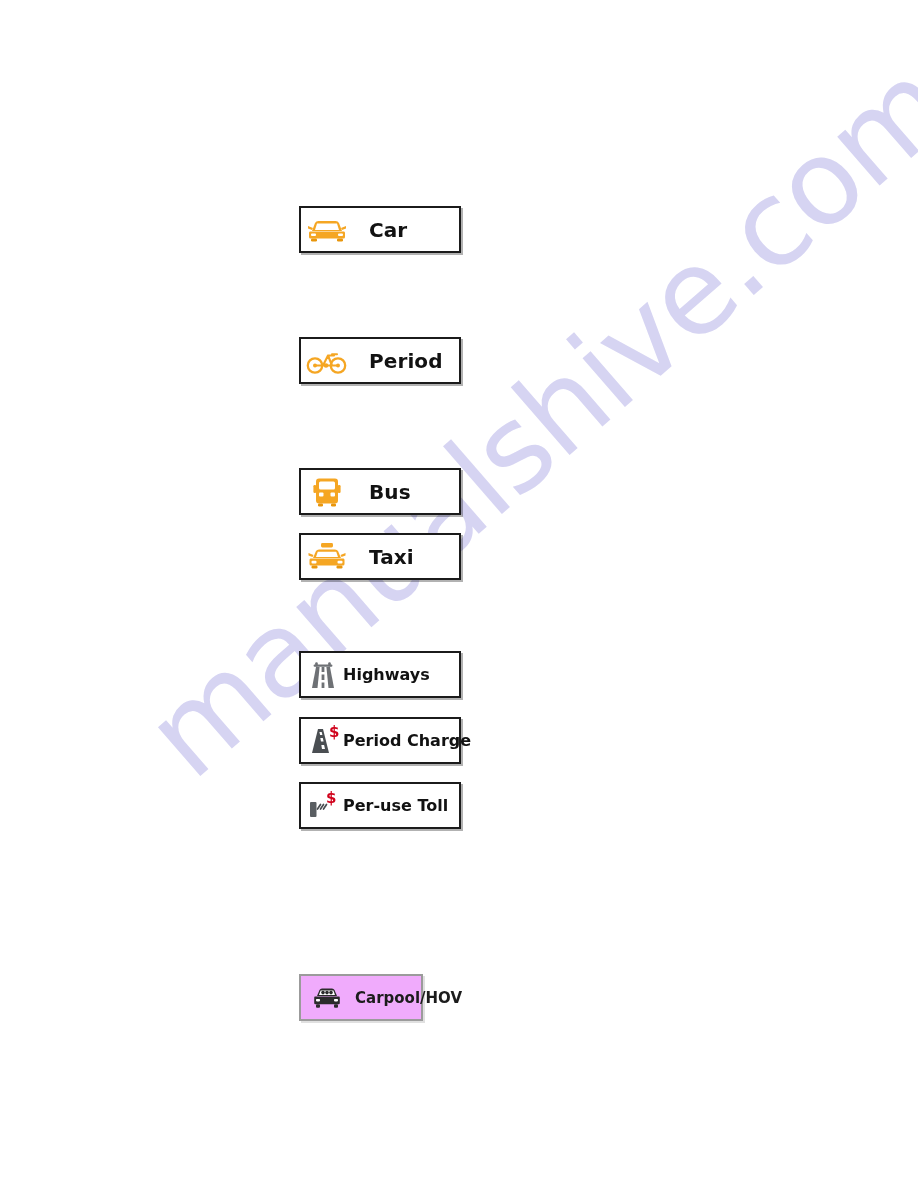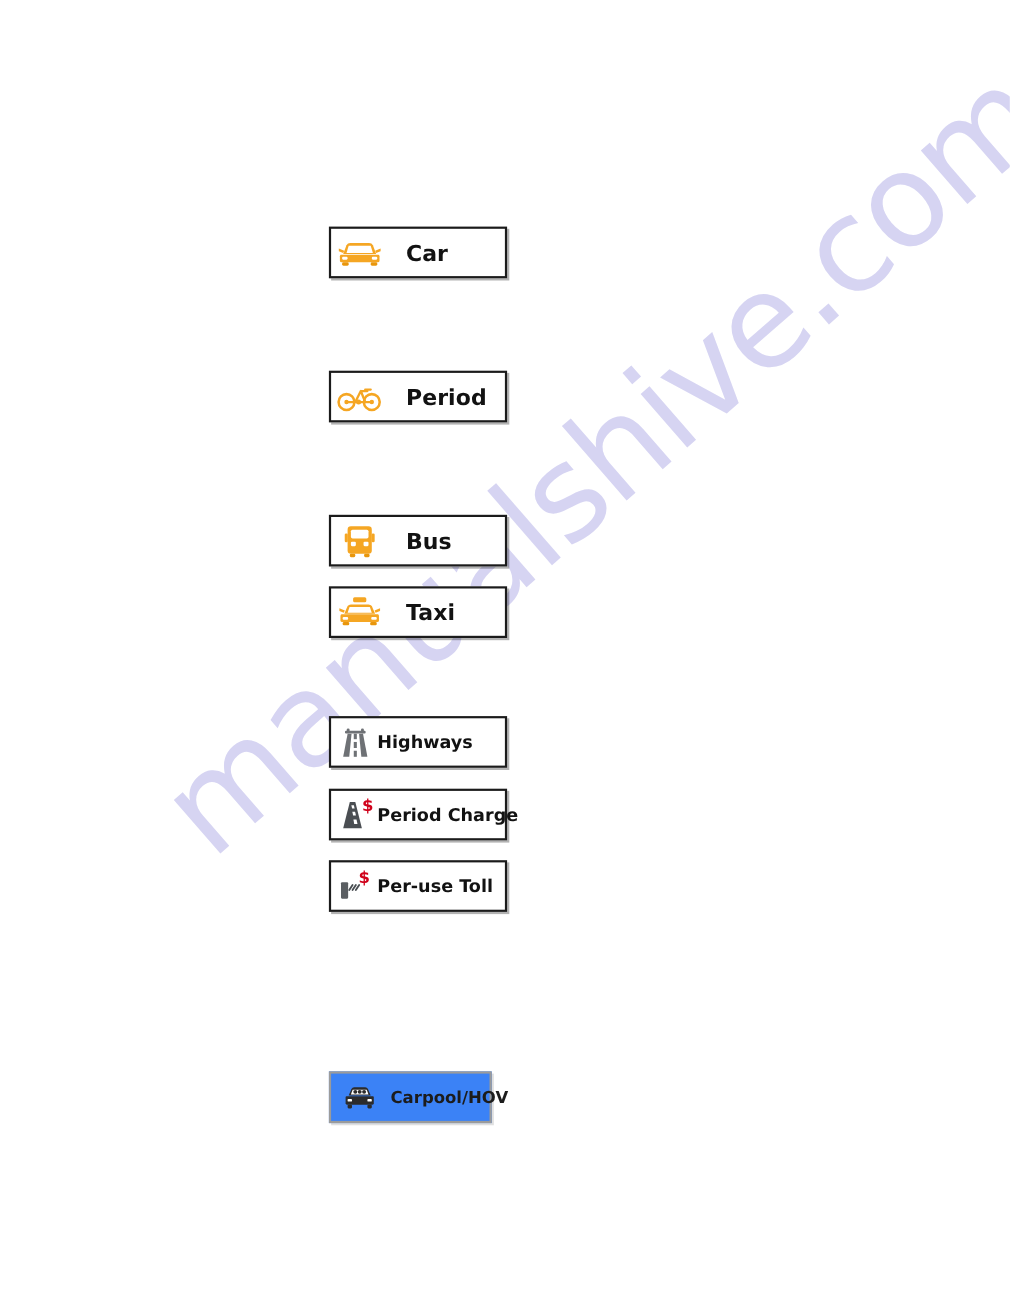--- a/index.html
+++ b/index.html
@@ -80,23 +80,23 @@
     width: 162px;
     box-sizing: border-box;
     background: #ffffff;
     border: 2px solid #1b1b1b;
     box-shadow: 2px 2px 0 rgba(0,0,0,.30);
     display: flex;
     align-items: center;
   }
   .rowbtn.disabled {
     border: 2px solid #9b9b9b;
-    background: #3b82f6;
+    background: #f0abfc;
     box-shadow: 2px 2px 0 rgba(0,0,0,.12);
-    width: 148px;
+    width: 124px;
   }
   .rowbtn .ico {
     flex: 0 0 auto;
     display: flex;
     align-items: center;
     justify-content: center;
   }
   .rowbtn .lbl {
     font-weight: bold;
     color: #121212;

